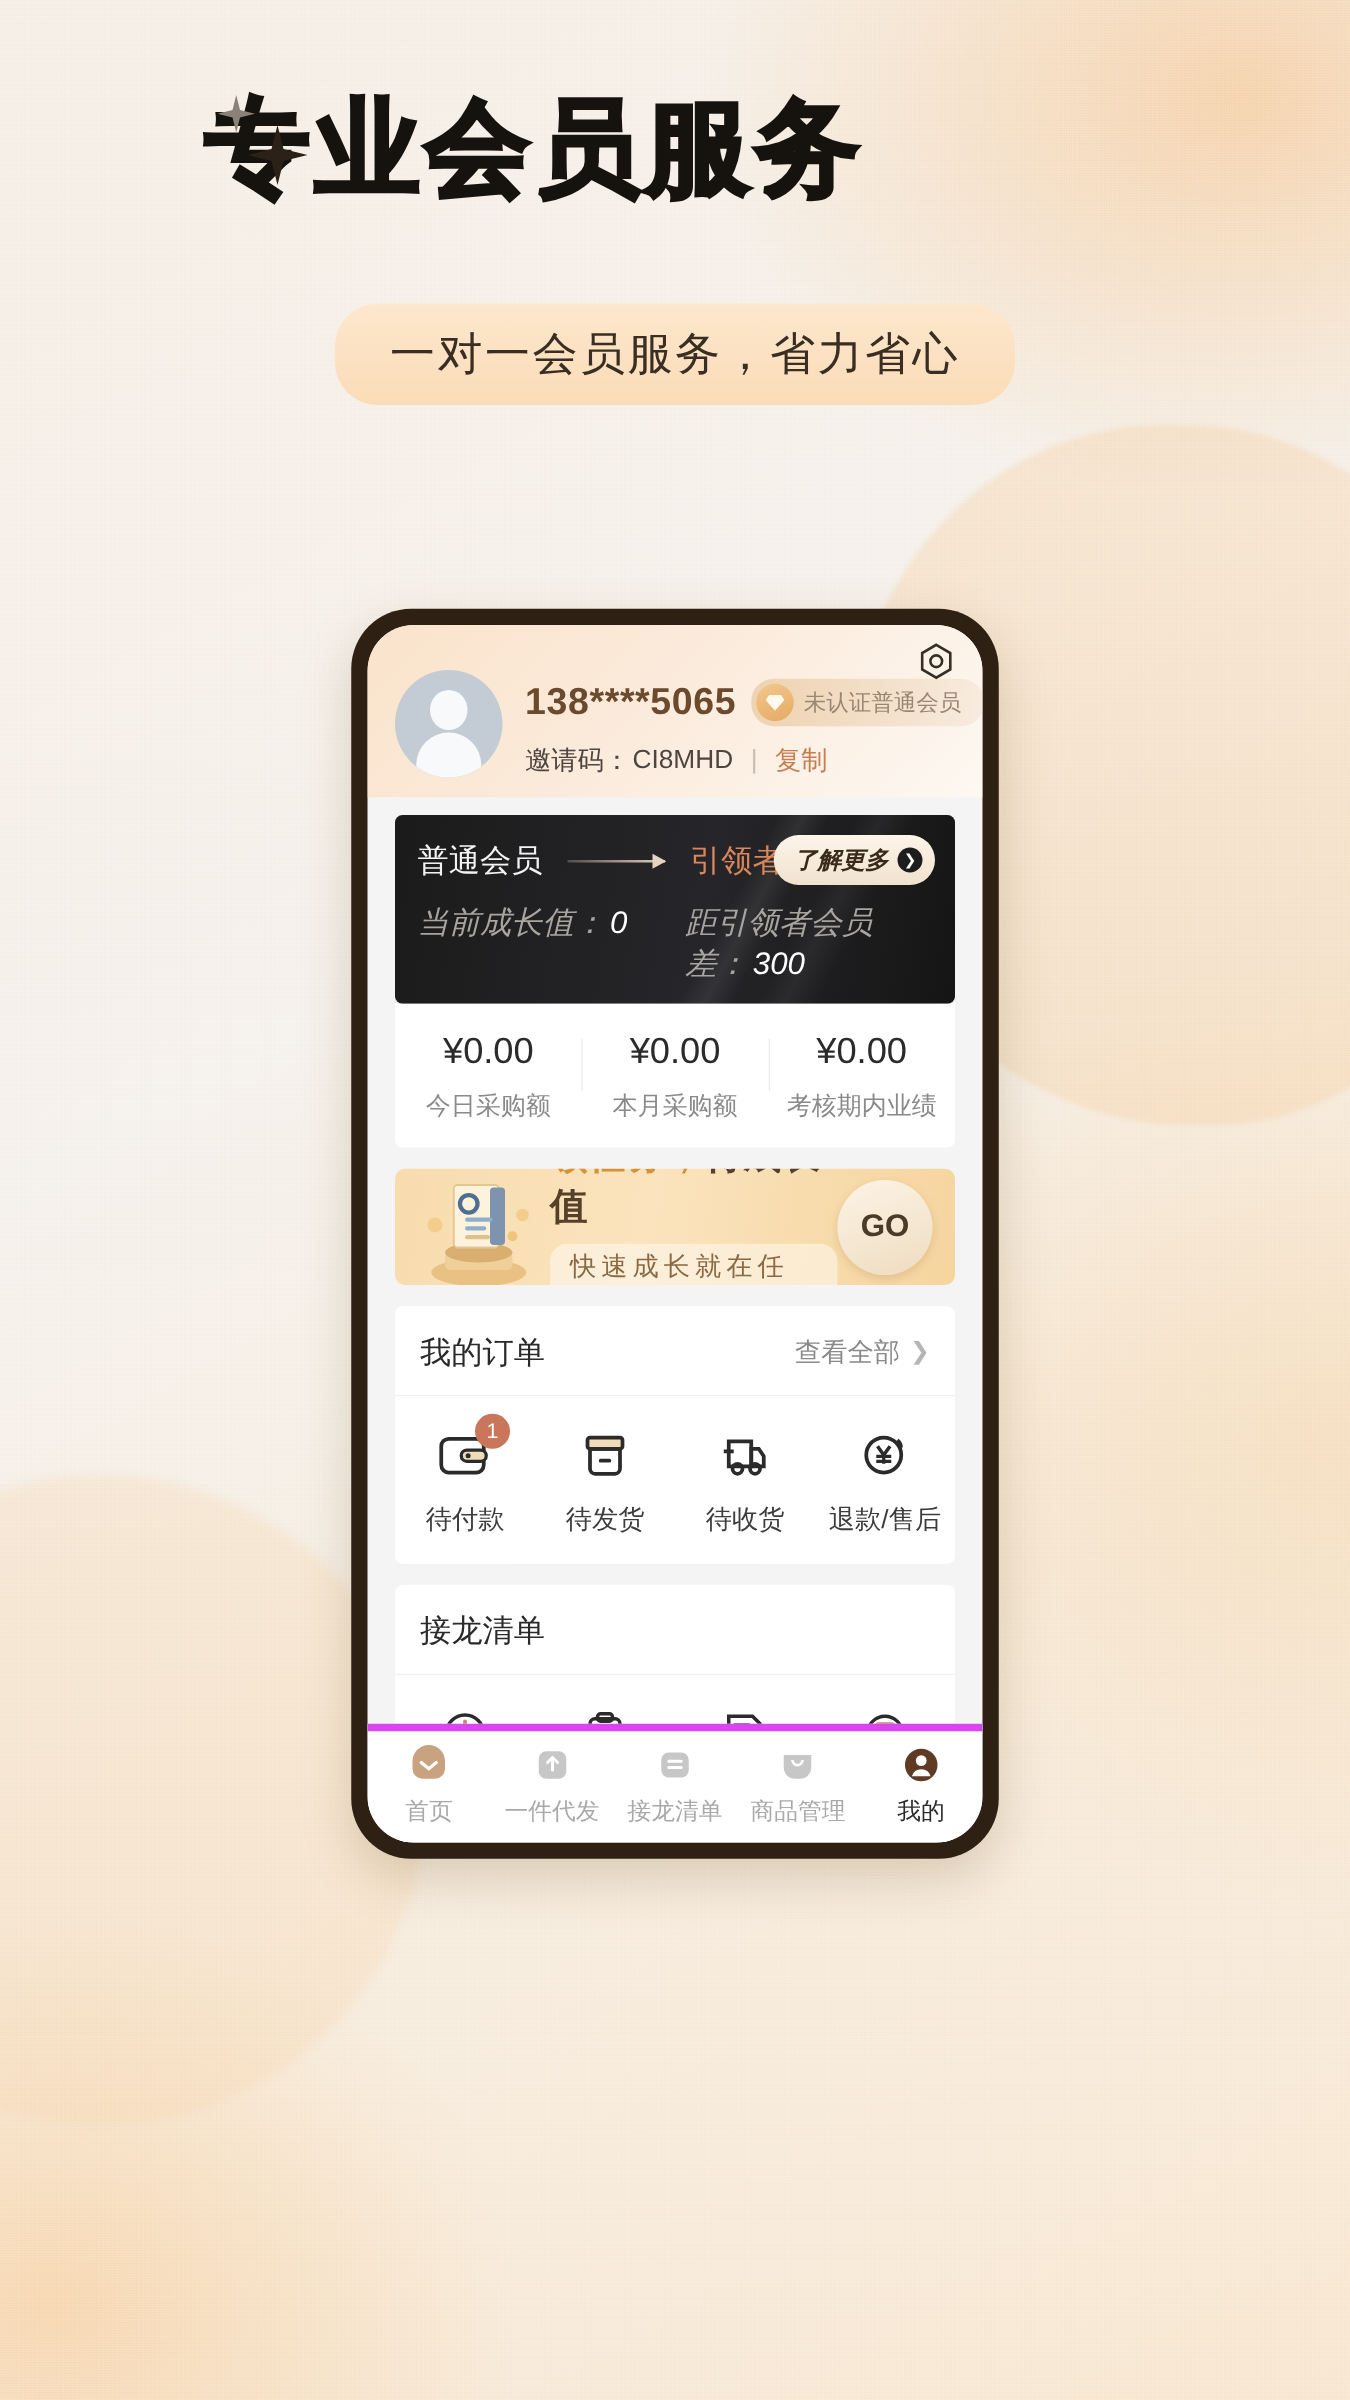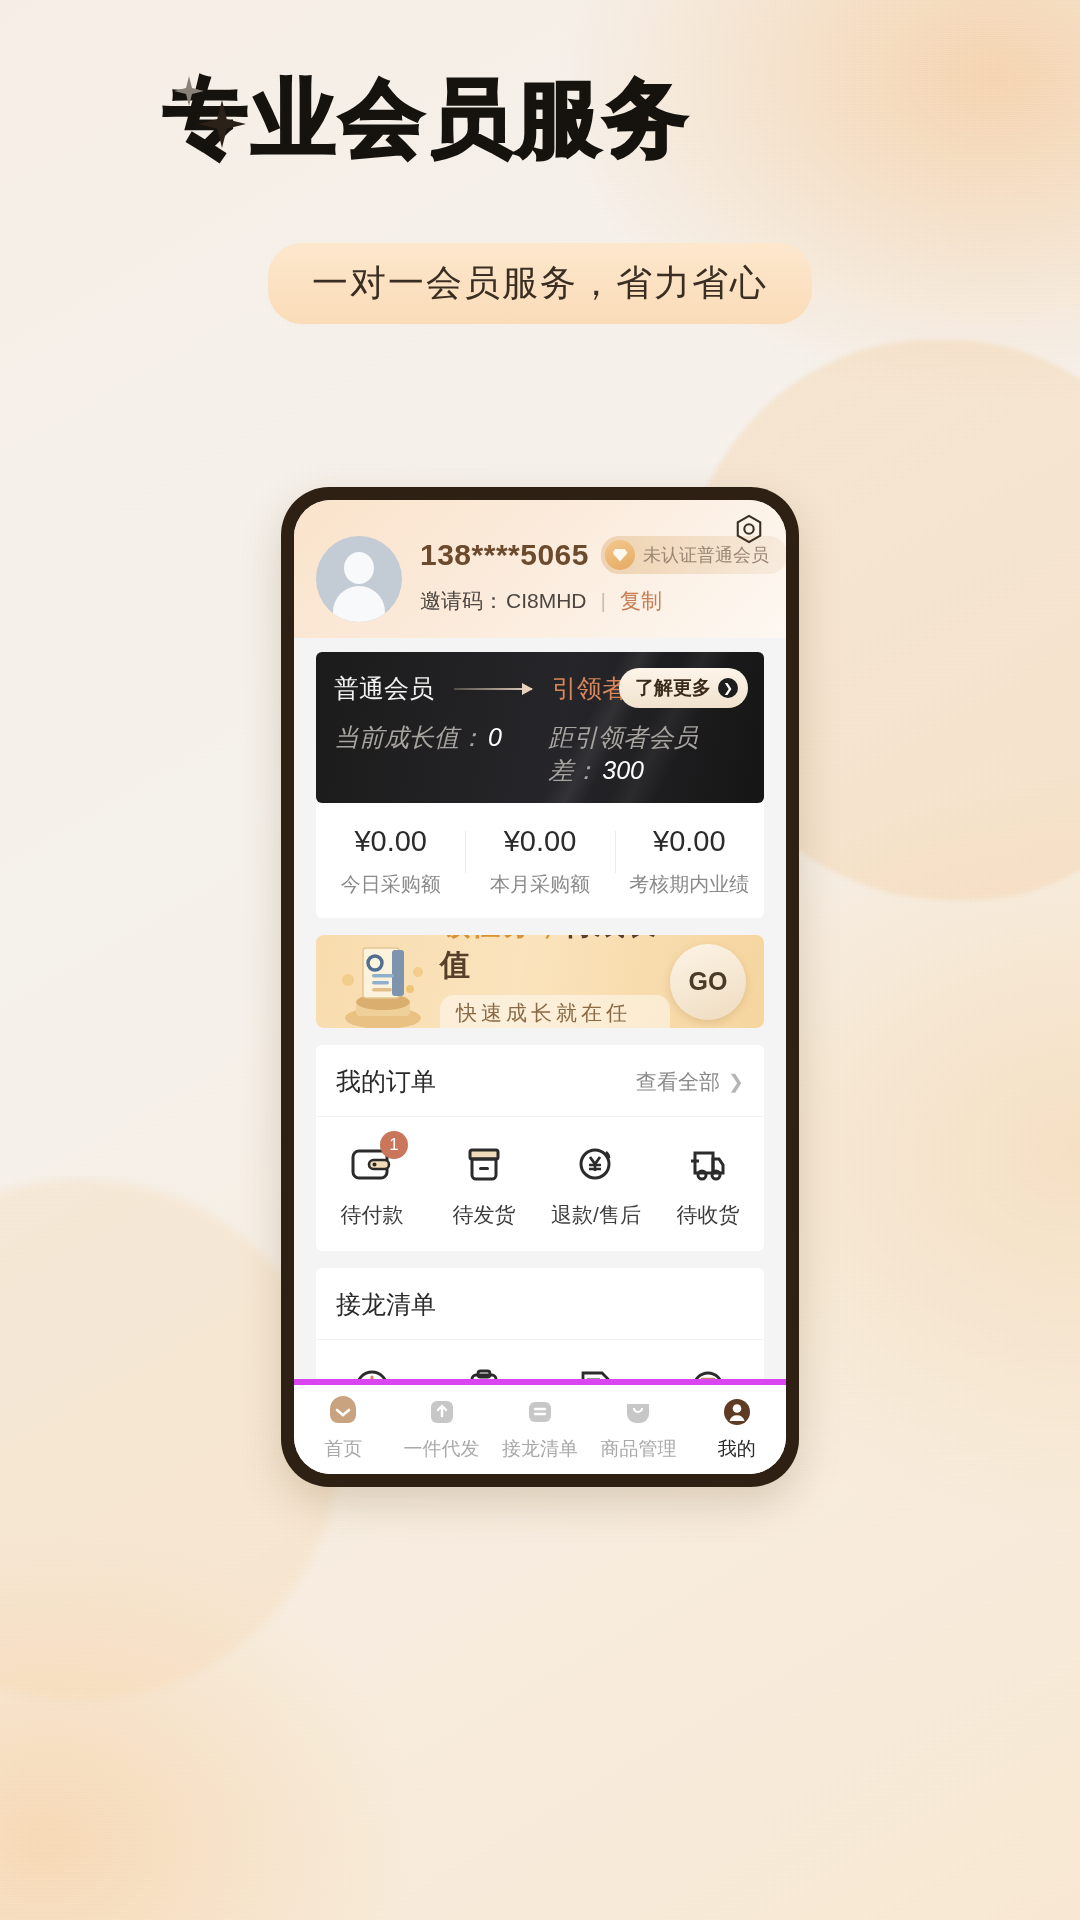--- a/index.html
+++ b/index.html
@@ -88,21 +88,21 @@
   
   #profile-header {
     background: linear-gradient(135deg, #fae3cb 0%, #fbeada 42%, #fdf8f2 100%);
     padding: 14px 22px 16px;
     position: relative;
   }
   #hex-icon {
     position: absolute; right: 22px; top: 14px;
     width: 30px; height: 30px;
   }
-  #profile-row { display: flex; align-items: flex-start; margin-top: 22px; }
+  #profile-row { display: flex; align-items: flex-end; margin-top: 22px; }
   #avatar {
     width: 86px; height: 86px; border-radius: 50%;
     background: #c3ccd4;
     position: relative; overflow: hidden; flex: 0 0 auto;
   }
   #avatar::before {
     content: ""; position: absolute; left: 50%; top: 16px;
     transform: translateX(-50%);
     width: 30px; height: 32px; border-radius: 50%;
     background: #f7f9fb;
@@ -160,21 +160,21 @@
     content: ""; position: absolute; right: -1px; top: -5px;
     border-left: 11px solid #e6d2be;
     border-top: 6px solid transparent; border-bottom: 6px solid transparent;
   }
   #tier-to { font-size: 25px; color: #d8865a; }
   #learn-more {
     position: absolute; right: 16px; top: 16px;
     background: linear-gradient(180deg, #fdf5ea, #f0e2cd);
     border-radius: 20px; padding: 7px 10px 7px 16px;
     display: flex; align-items: center; gap: 7px;
-    font-size: 19px; color: #3a2a1a; font-weight: 600; white-space: nowrap;
+    font-size: 19px; color: #3a2a1a; font-weight: 600; white-space: nowrap; font-style: italic;
   }
   #learn-more .chev {
     width: 20px; height: 20px; border-radius: 50%;
     background: #1d1d1d; color: #fff; font-size: 12px;
     display: flex; align-items: center; justify-content: center;
   }
   #banner-bottom { display: flex; margin-top: 16px; }
   .banner-stat { font-size: 25px; color: #a8a49f; font-style: italic; }
   .banner-stat .val { color: #ffffff; margin-left: 4px; }
   #banner-stat-1 { flex: 0 0 52%; }
@@ -392,40 +392,40 @@
             <path d="M11 18 h24 v16 a4 4 0 0 1 -4 4 h-16 a4 4 0 0 1 -4 -4 Z" fill="none" stroke="#2b2b2b" stroke-width="3"></path>
             <rect x="18" y="26" width="10" height="3" rx="1.5" fill="#2b2b2b"></rect>
           </svg>
         </div>
         <div class="icon-lbl">待发货</div>
       </div>
 
       <div class="icon-cell">
         <div class="icon-box">
           <svg viewBox="0 0 46 46" width="46" height="46">
-            <circle cx="22" cy="23" r="14" fill="none" stroke="#2b2b2b" stroke-width="3"></circle>
-            <path d="M17 16 l5 7 l5 -7" fill="none" stroke="#2b2b2b" stroke-width="2.8"></path>
-            <path d="M16 24 h12 M16 28 h12 M22 23 v7" stroke="#2b2b2b" stroke-width="2.6"></path>
-            <path d="M33 11 a8 8 0 0 1 3 6" fill="none" stroke="#2b2b2b" stroke-width="2.6"></path>
-          </svg>
-        </div>
-        <div class="icon-lbl">退款/售后</div>
-      </div>
-
-      <div class="icon-cell">
-        <div class="icon-box">
-          <svg viewBox="0 0 46 46" width="46" height="46">
             <path d="M10 12 h18 v20 h-18 Z" fill="none" stroke="#2b2b2b" stroke-width="3"></path>
             <path d="M28 18 h6 l4 6 v8 h-10 Z" fill="none" stroke="#2b2b2b" stroke-width="3"></path>
             <circle cx="17" cy="34" r="4" fill="none" stroke="#2b2b2b" stroke-width="3"></circle>
             <circle cx="31" cy="34" r="4" fill="none" stroke="#2b2b2b" stroke-width="3"></circle>
             <path d="M6 20 h8" stroke="#2b2b2b" stroke-width="3" fill="none"></path>
           </svg>
         </div>
         <div class="icon-lbl">待收货</div>
+      </div>
+
+      <div class="icon-cell">
+        <div class="icon-box">
+          <svg viewBox="0 0 46 46" width="46" height="46">
+            <circle cx="22" cy="23" r="14" fill="none" stroke="#2b2b2b" stroke-width="3"></circle>
+            <path d="M17 16 l5 7 l5 -7" fill="none" stroke="#2b2b2b" stroke-width="2.8"></path>
+            <path d="M16 24 h12 M16 28 h12 M22 23 v7" stroke="#2b2b2b" stroke-width="2.6"></path>
+            <path d="M33 11 a8 8 0 0 1 3 6" fill="none" stroke="#2b2b2b" stroke-width="2.6"></path>
+          </svg>
+        </div>
+        <div class="icon-lbl">退款/售后</div>
       </div>
 
     </div>
   </div>
 
   <div class="section-card">
     <div class="section-head">
       <span class="section-title">接龙清单</span>
     </div>
     <div class="icon-grid">

